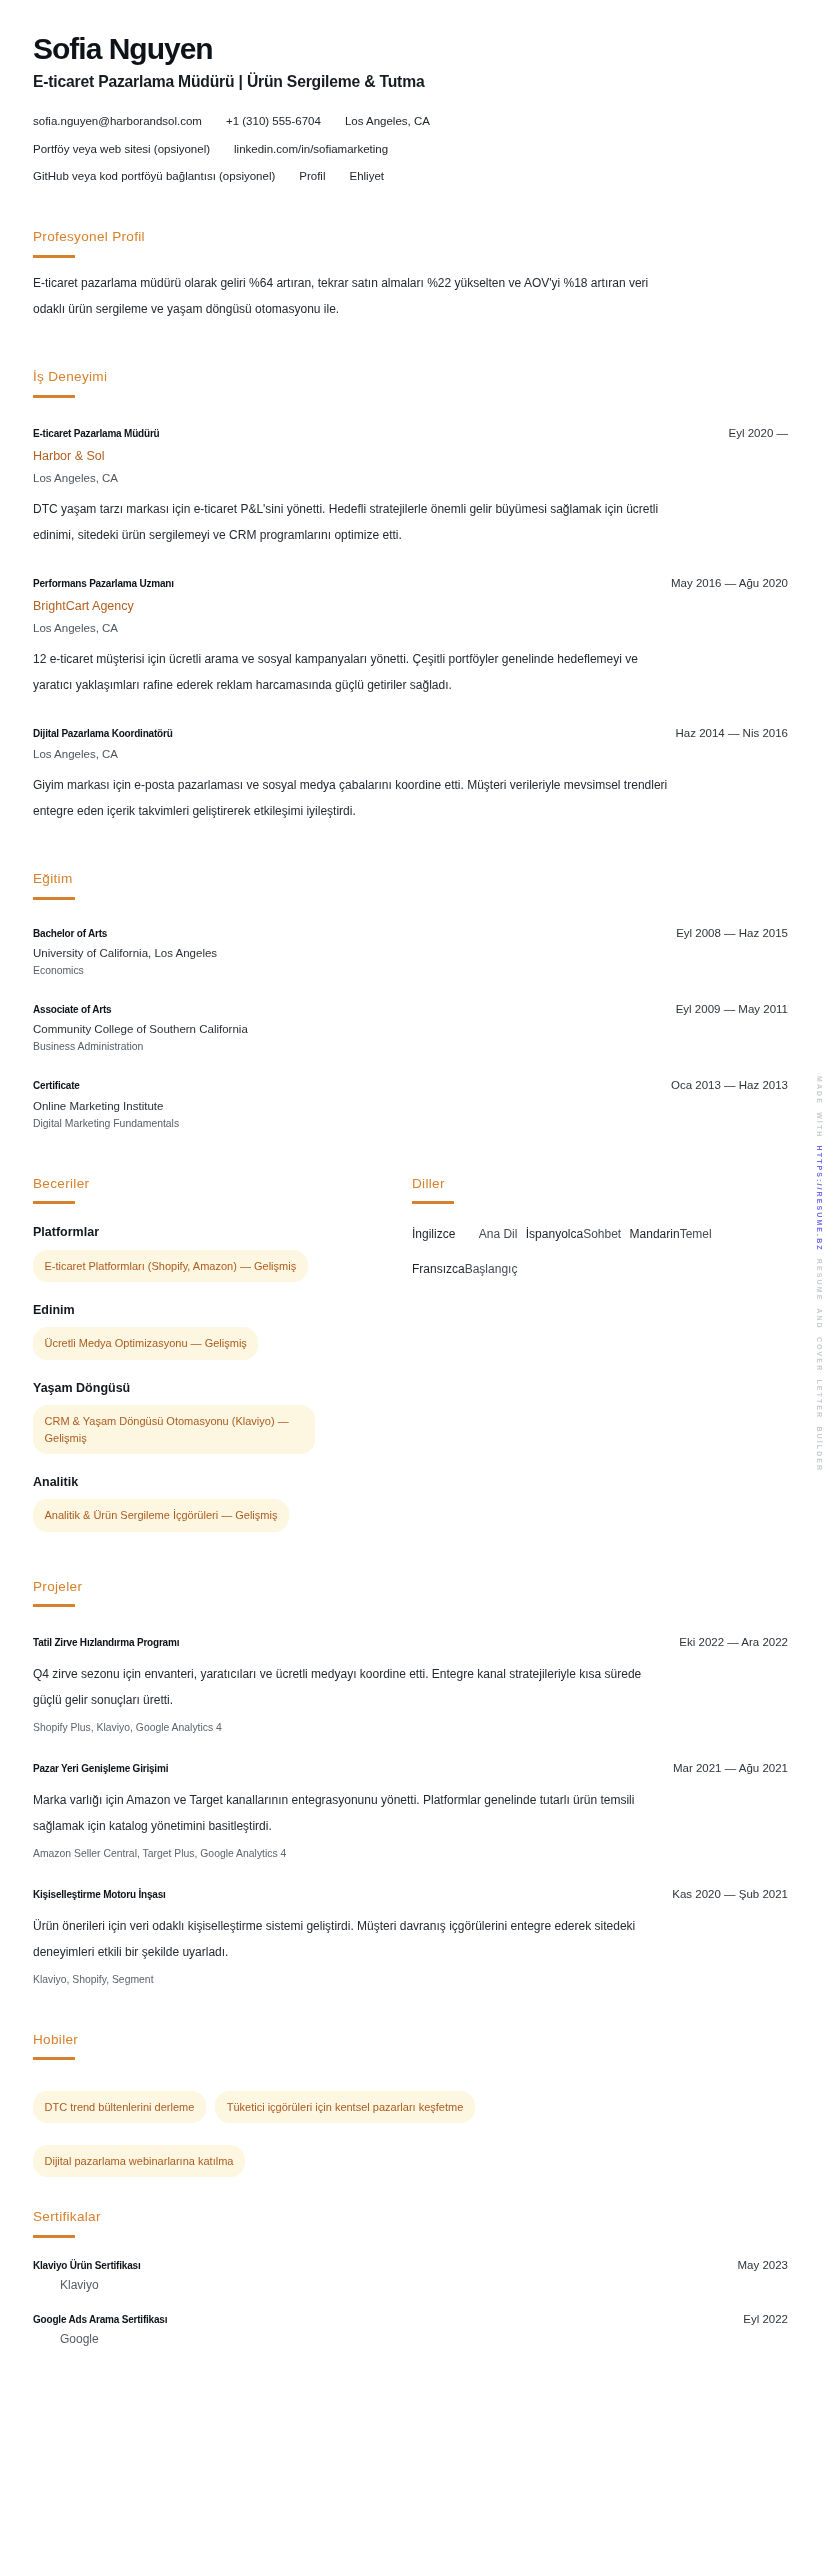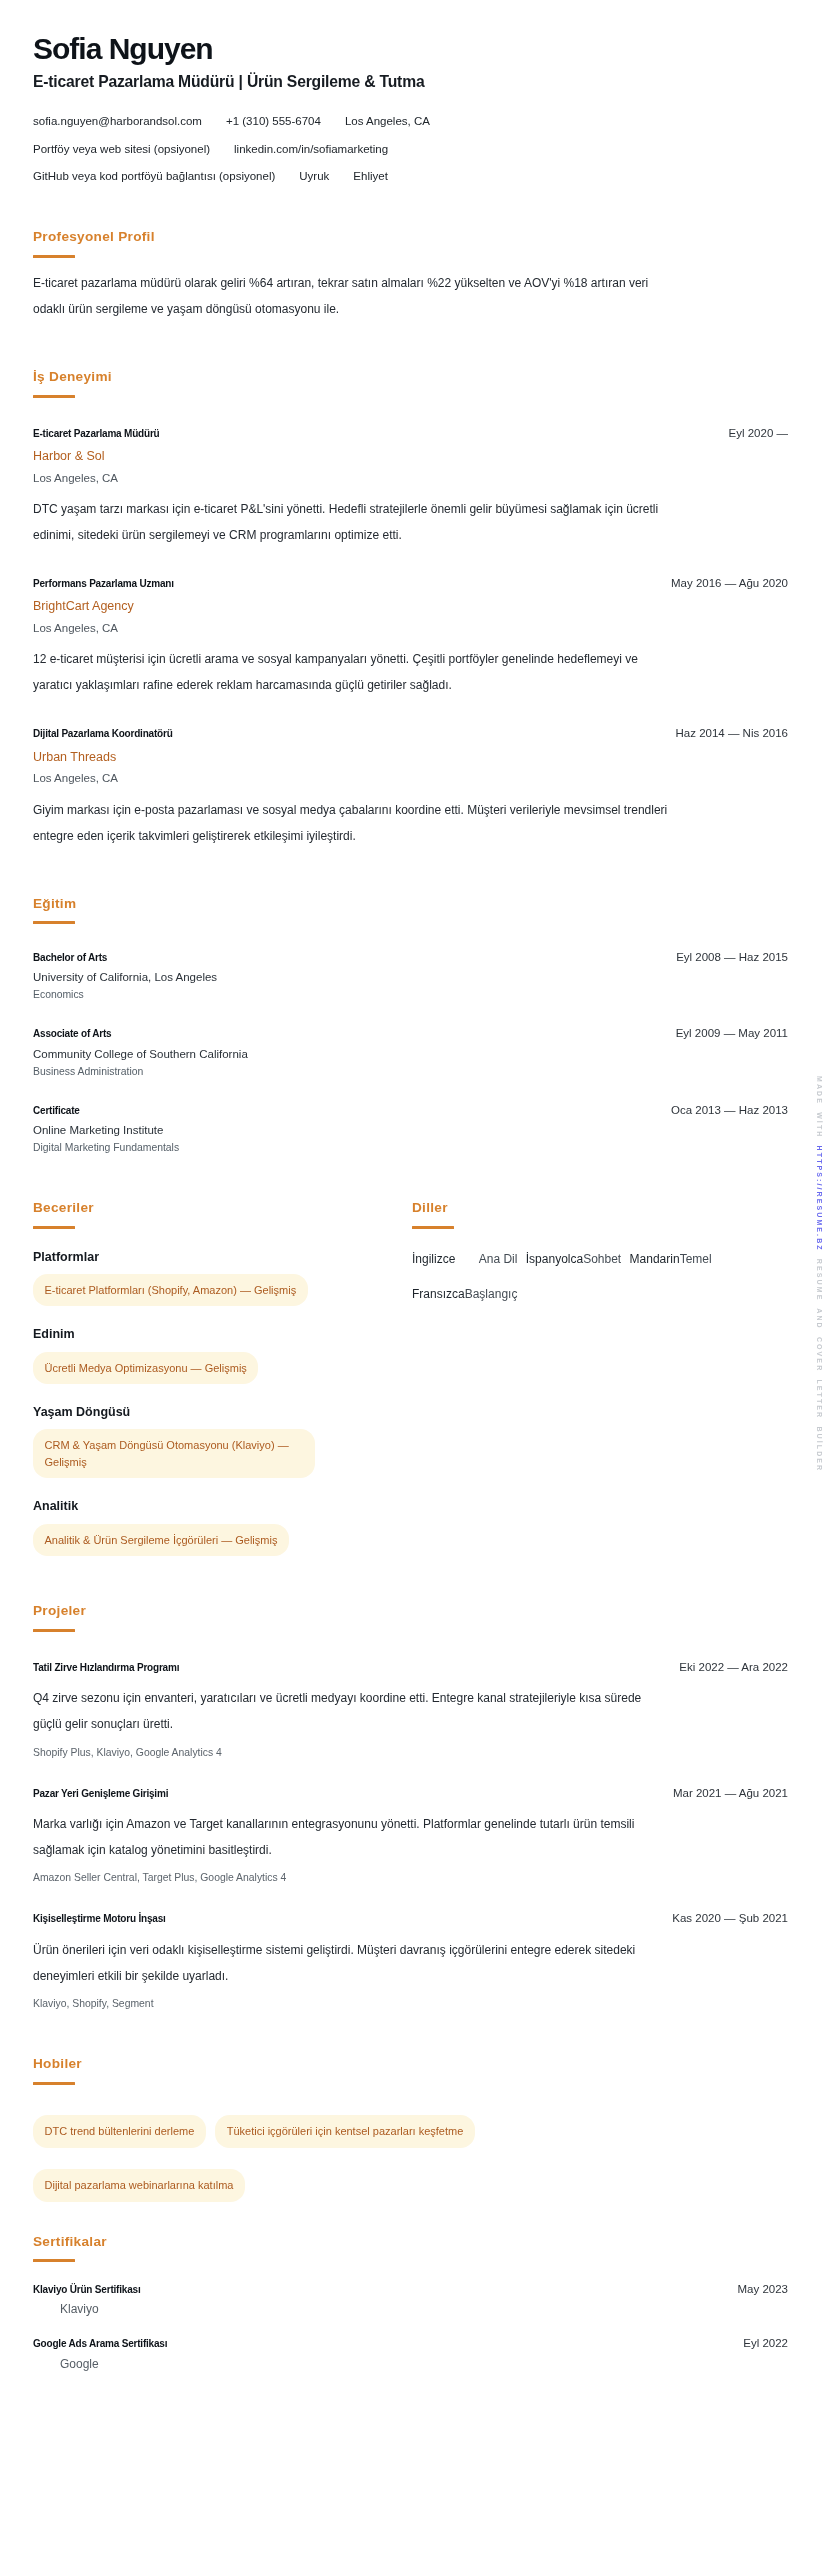--- a/index.html
+++ b/index.html
@@ -27,21 +27,21 @@
   
   .name{font-size:30px;font-weight:700;letter-spacing:-1px;line-height:1.05;color:var(--dark);}
   .subtitle{margin-top:8.4px;font-size:15.7px;font-weight:700;color:#171c22;letter-spacing:-0.2px;}
   .contact{margin-top:24px;display:flex;flex-direction:column;gap:15.7px;}
   .contact-row{display:flex;gap:24px;font-size:11.5px;color:#20262c;}
   .contact-item{white-space:nowrap;}
 
   
   .section{margin-top:47px;}
   .section--certs{margin-top:32px;}
-  .sec-head{font-size:13.6px;font-weight:700;color:var(--accent);letter-spacing:0.3px;}
+  .sec-head{font-size:13.6px;font-weight:400;color:var(--accent);letter-spacing:0.3px;}
   .sec-bar{width:42px;height:3.1px;background:var(--accent);margin-top:10.4px;border-radius:0.5px;}
 
   
   .entry{margin-top:29px;}
   .entry-head{display:flex;justify-content:space-between;align-items:baseline;}
   .entry-title{font-size:10px;font-weight:700;color:var(--dark);letter-spacing:-0.2px;}
   .entry-date{font-size:11.5px;color:var(--date);white-space:nowrap;}
   .company{margin-top:10.4px;font-size:12.5px;font-weight:500;color:var(--rust);}
   .location{margin-top:8.4px;font-size:11.5px;color:var(--gray);}
   .desc{margin-top:12.5px;font-size:12px;line-height:26px;color:var(--text);max-width:637px;}
@@ -99,21 +99,21 @@
         <span class="contact-item">sofia.nguyen@harborandsol.com</span>
         <span class="contact-item">+1 (310) 555-6704</span>
         <span class="contact-item">Los Angeles, CA</span>
       </div>
       <div class="contact-row">
         <span class="contact-item">Portföy veya web sitesi (opsiyonel)</span>
         <span class="contact-item">linkedin.com/in/sofiamarketing</span>
       </div>
       <div class="contact-row">
         <span class="contact-item">GitHub veya kod portföyü bağlantısı (opsiyonel)</span>
-        <span class="contact-item">Uyruk</span>
+        <span class="contact-item">Profil</span>
         <span class="contact-item">Ehliyet</span>
       </div>
     </div>
   </header>
 
   <section class="section">
     <h2 class="sec-head">Profesyonel Profil</h2>
     <div class="sec-bar"></div>
     <p class="desc">E-ticaret pazarlama müdürü olarak geliri %64 artıran, tekrar satın almaları %22 yükselten ve AOV'yi %18 artıran veri odaklı ürün sergileme ve yaşam döngüsü otomasyonu ile.</p>
   </section>
@@ -140,21 +140,20 @@
       <div class="company">BrightCart Agency</div>
       <div class="location">Los Angeles, CA</div>
       <p class="desc">12 e-ticaret müşterisi için ücretli arama ve sosyal kampanyaları yönetti. Çeşitli portföyler genelinde hedeflemeyi ve yaratıcı yaklaşımları rafine ederek reklam harcamasında güçlü getiriler sağladı.</p>
     </div>
 
     <div class="entry">
       <div class="entry-head">
         <span class="entry-title">Dijital Pazarlama Koordinatörü</span>
         <span class="entry-date">Haz 2014 — Nis 2016</span>
       </div>
-      <div class="company">Urban Threads</div>
       <div class="location">Los Angeles, CA</div>
       <p class="desc">Giyim markası için e-posta pazarlaması ve sosyal medya çabalarını koordine etti. Müşteri verileriyle mevsimsel trendleri entegre eden içerik takvimleri geliştirerek etkileşimi iyileştirdi.</p>
     </div>
   </section>
 
   <section class="section">
     <h2 class="sec-head">Eğitim</h2>
     <div class="sec-bar"></div>
 
     <div class="edu-entry">

